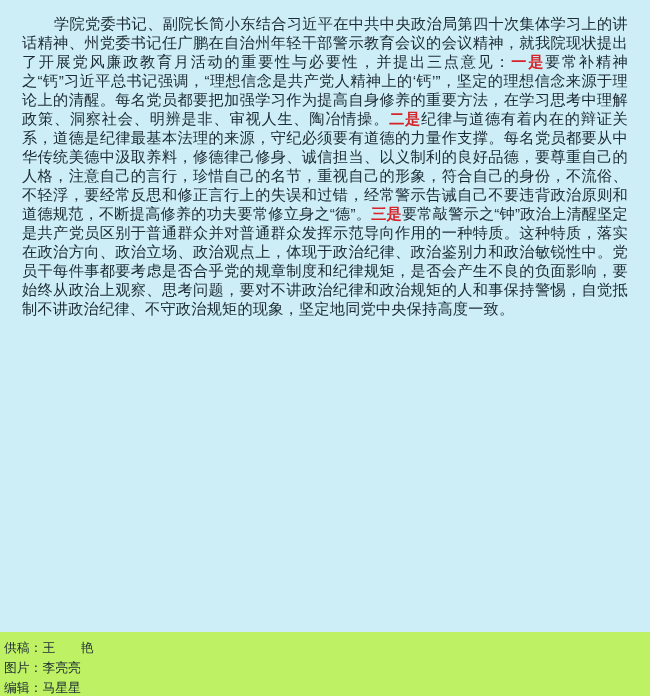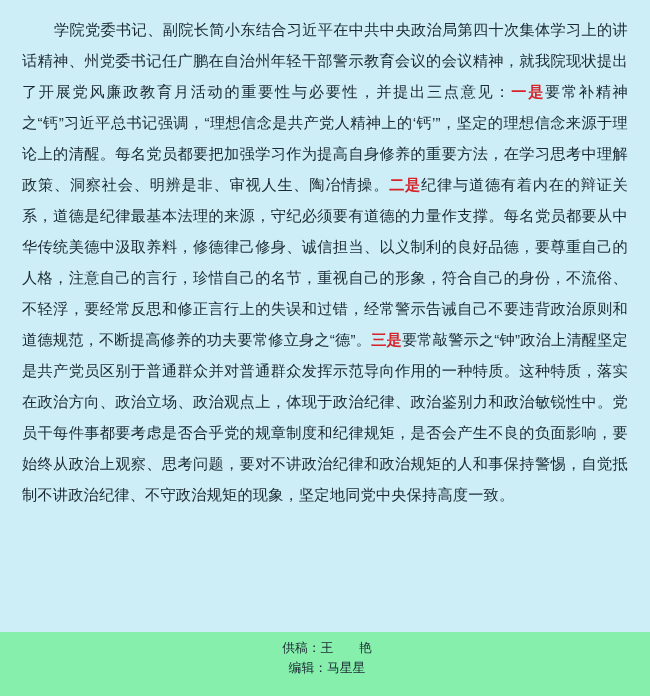--- a/index.html
+++ b/index.html
@@ -25,21 +25,21 @@
     left: 0;
     top: 0;
     width: 650px;
     height: 632px;
     background: #cdeef6;
     box-sizing: border-box;
     padding: 14px 22px 10px 22px;
   }
   .body-text {
     font-size: 15.2px;
-    line-height: 31px;
+    line-height: 19px;
     color: #1b2a33;
     text-align: justify;
     text-justify: inter-ideograph;
     letter-spacing: 0.2px;
     margin: 0;
   }
   .body-text .indent {
     display: inline-block;
     width: 2.1em;
   }
@@ -49,40 +49,40 @@
   }
   .para-gap {
     height: 26px;
   }
   .credits {
     position: absolute;
     left: 0;
     top: 632px;
     width: 650px;
     height: 64px;
-    background: #86efac;
+    background: #bef264;
     padding: 6px 0 0 4px;
     box-sizing: border-box;
-    text-align: center;
   }
   .credit-line {
     font-size: 12.8px;
     line-height: 20px;
     color: #1b2a33;
     white-space: pre;
   }
 </style>
 </head>
 <body>
 
 <div class="page">
 
   <div class="article-card">
     <div class="body-text" id="para-1"><span class="indent"></span><span>学院党委书记、副院长简小东结合习近平在中共中央政治局第四十次集体学习上的讲话精神、州党委书记任广鹏在自治州年轻干部警示教育会议的会议精神，就我院现状提出了开展党风廉政教育月活动的重要性与必要性，并提出三点意见：</span><span class="emph">一是</span><span>要常补精神之“钙”习近平总书记强调，“理想信念是共产党人精神上的‘钙’”，坚定的理想信念来源于理论上的清醒。每名党员都要把加强学习作为提高自身修养的重要方法，在学习思考中理解政策、洞察社会、明辨是非、审视人生、陶冶情操。</span><span class="emph">二是</span><span>纪律与道德有着内在的辩证关系，道德是纪律最基本法理的来源，守纪必须要有道德的力量作支撑。每名党员都要从中华传统美德中汲取养料，修德律己修身、诚信担当、以义制利的良好品德，要尊重自己的人格，注意自己的言行，珍惜自己的名节，重视自己的形象，符合自己的身份，不流俗、不轻浮，要经常反思和修正言行上的失误和过错，经常警示告诫自己不要违背政治原则和道德规范，不断提高修养的功夫要常修立身之“德”。</span><span class="emph">三是</span><span>要常敲警示之“钟”政治上清醒坚定是共产党员区别于普通群众并对普通群众发挥示范导向作用的一种特质。这种特质，落实在政治方向、政治立场、政治观点上，体现于政治纪律、政治鉴别力和政治敏锐性中。党员干每件事都要考虑是否合乎党的规章制度和纪律规矩，是否会产生不良的负面影响，要始终从政治上观察、思考问题，要对不讲政治纪律和政治规矩的人和事保持警惕，自觉抵制不讲政治纪律、不守政治规矩的现象，坚定地同党中央保持高度一致。</span></div>
     <div class="para-gap"></div>
   </div>
 
   <div class="credits">
     <div class="credit-line">供稿：王　　艳</div>
+    <div class="credit-line">图片：李亮亮</div>
     <div class="credit-line">编辑：马星星</div>
   </div>
 
 </div>
 
 </body></html>

